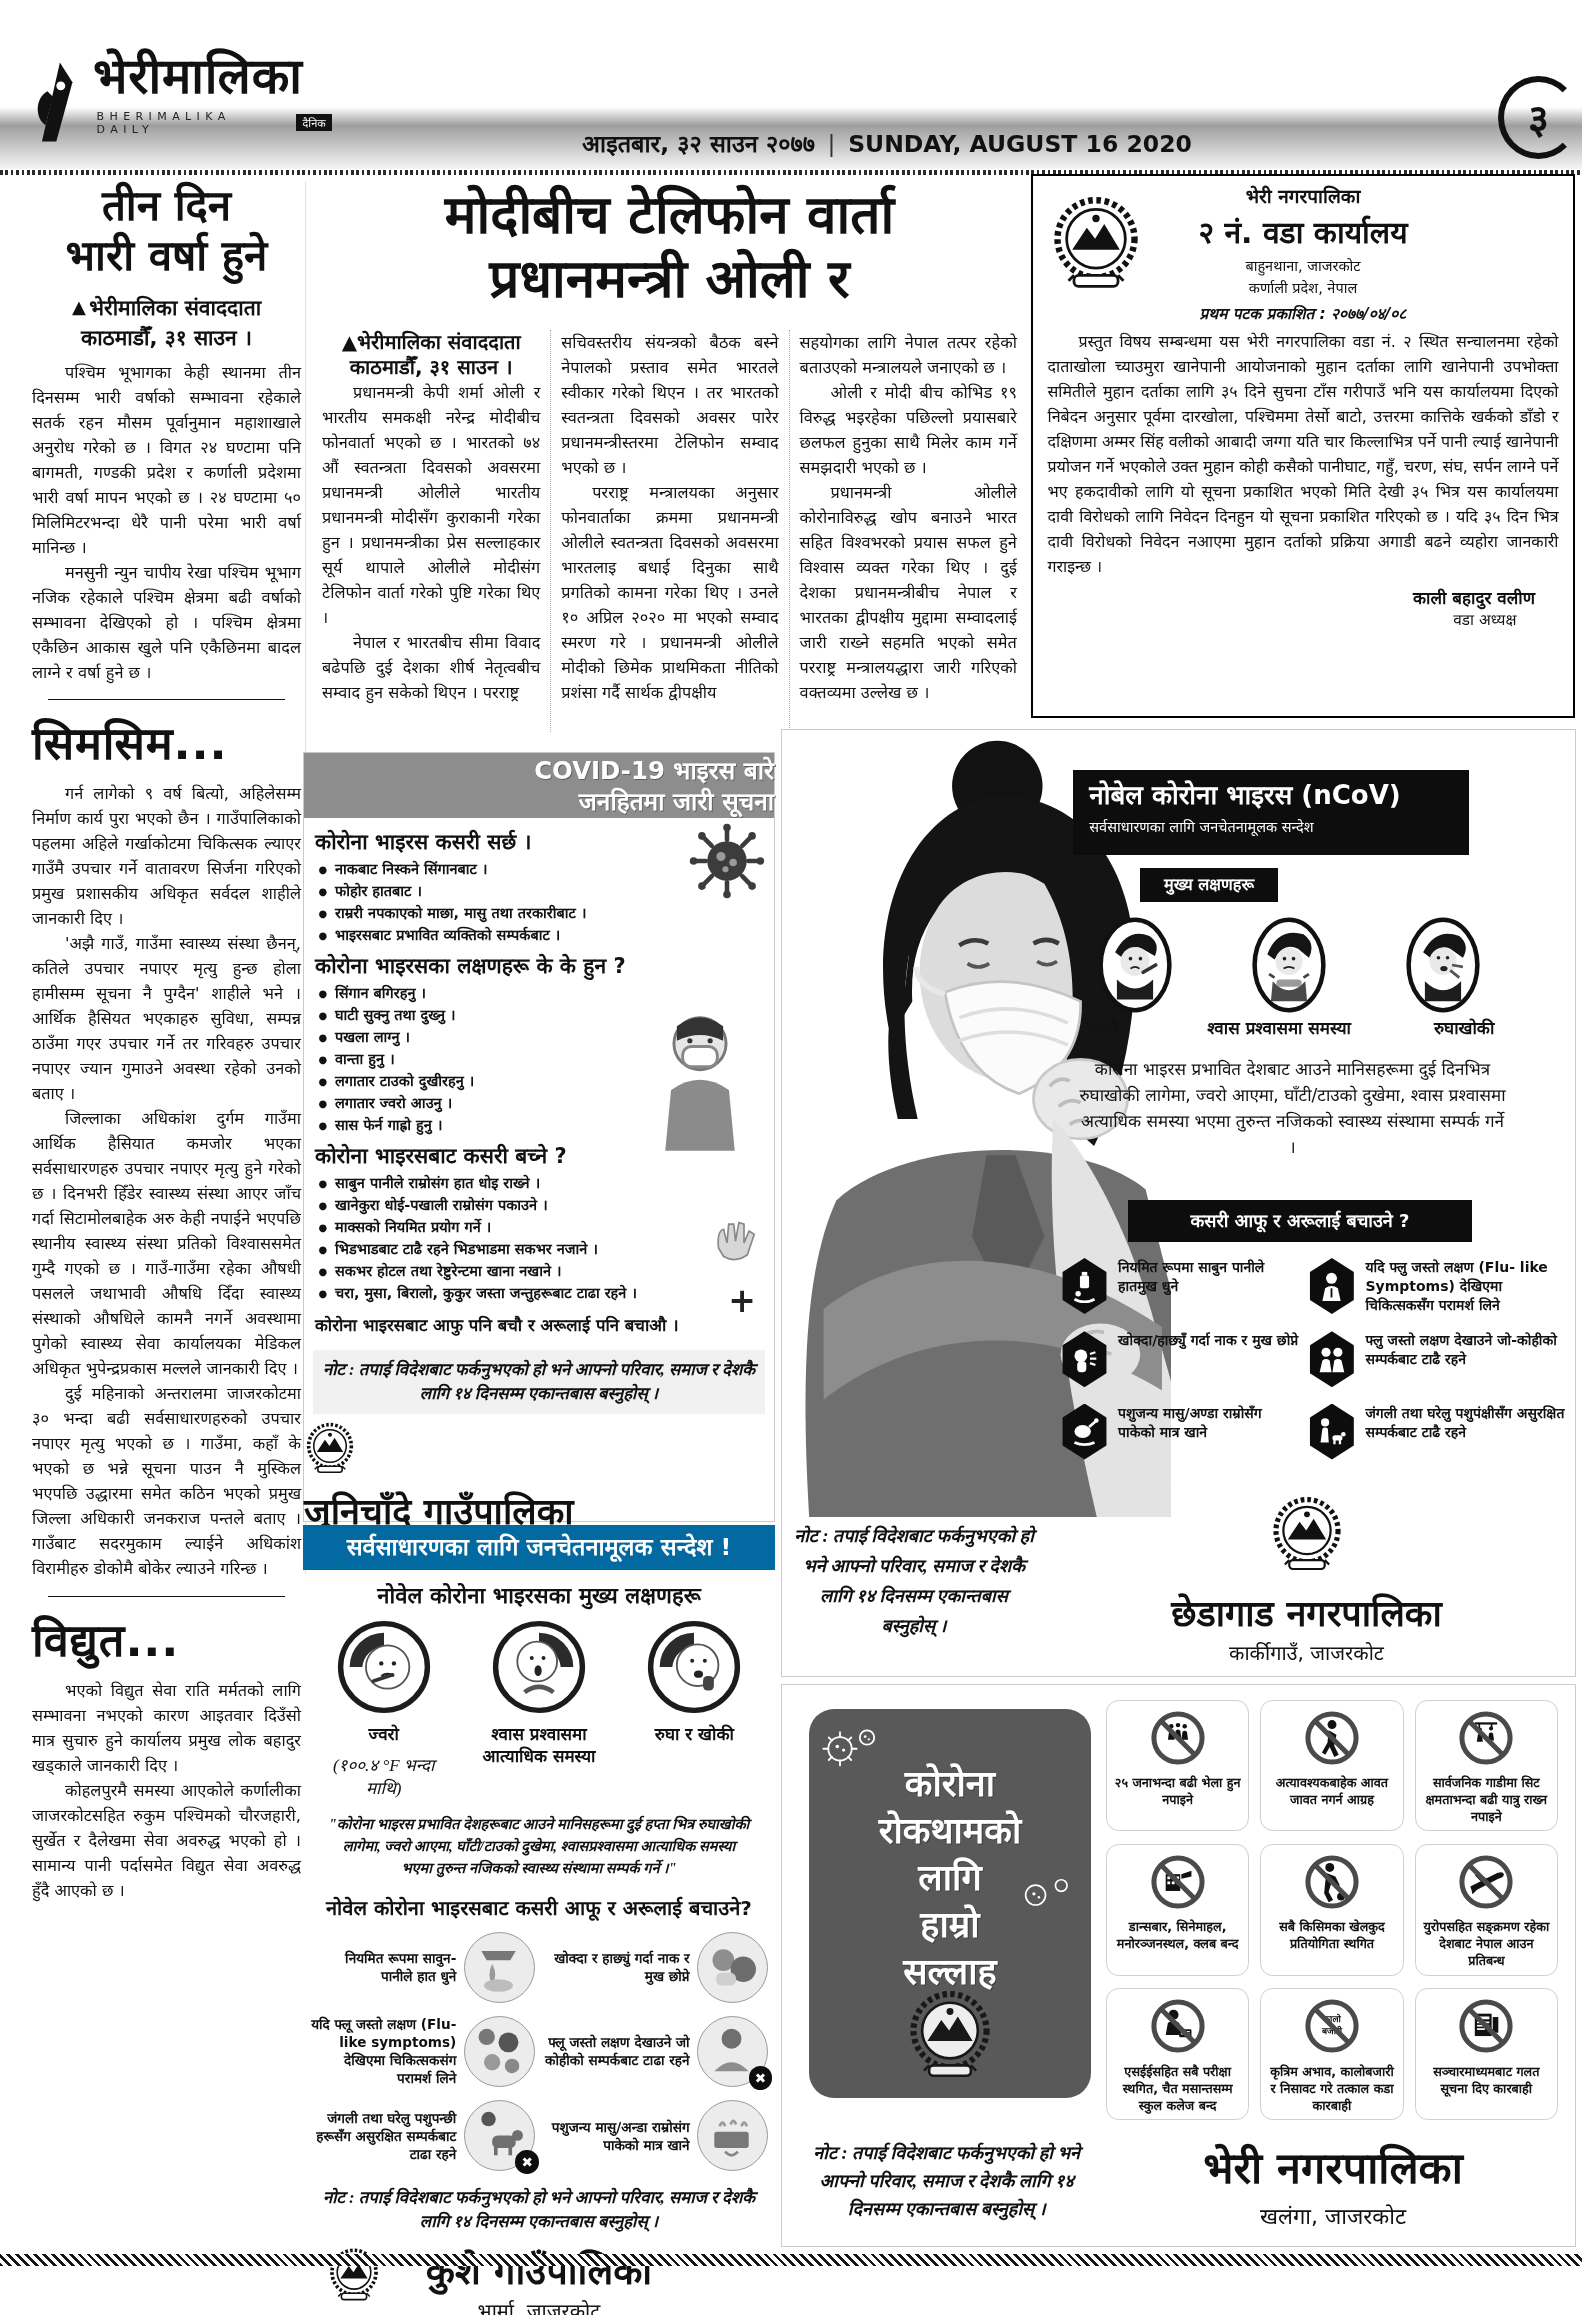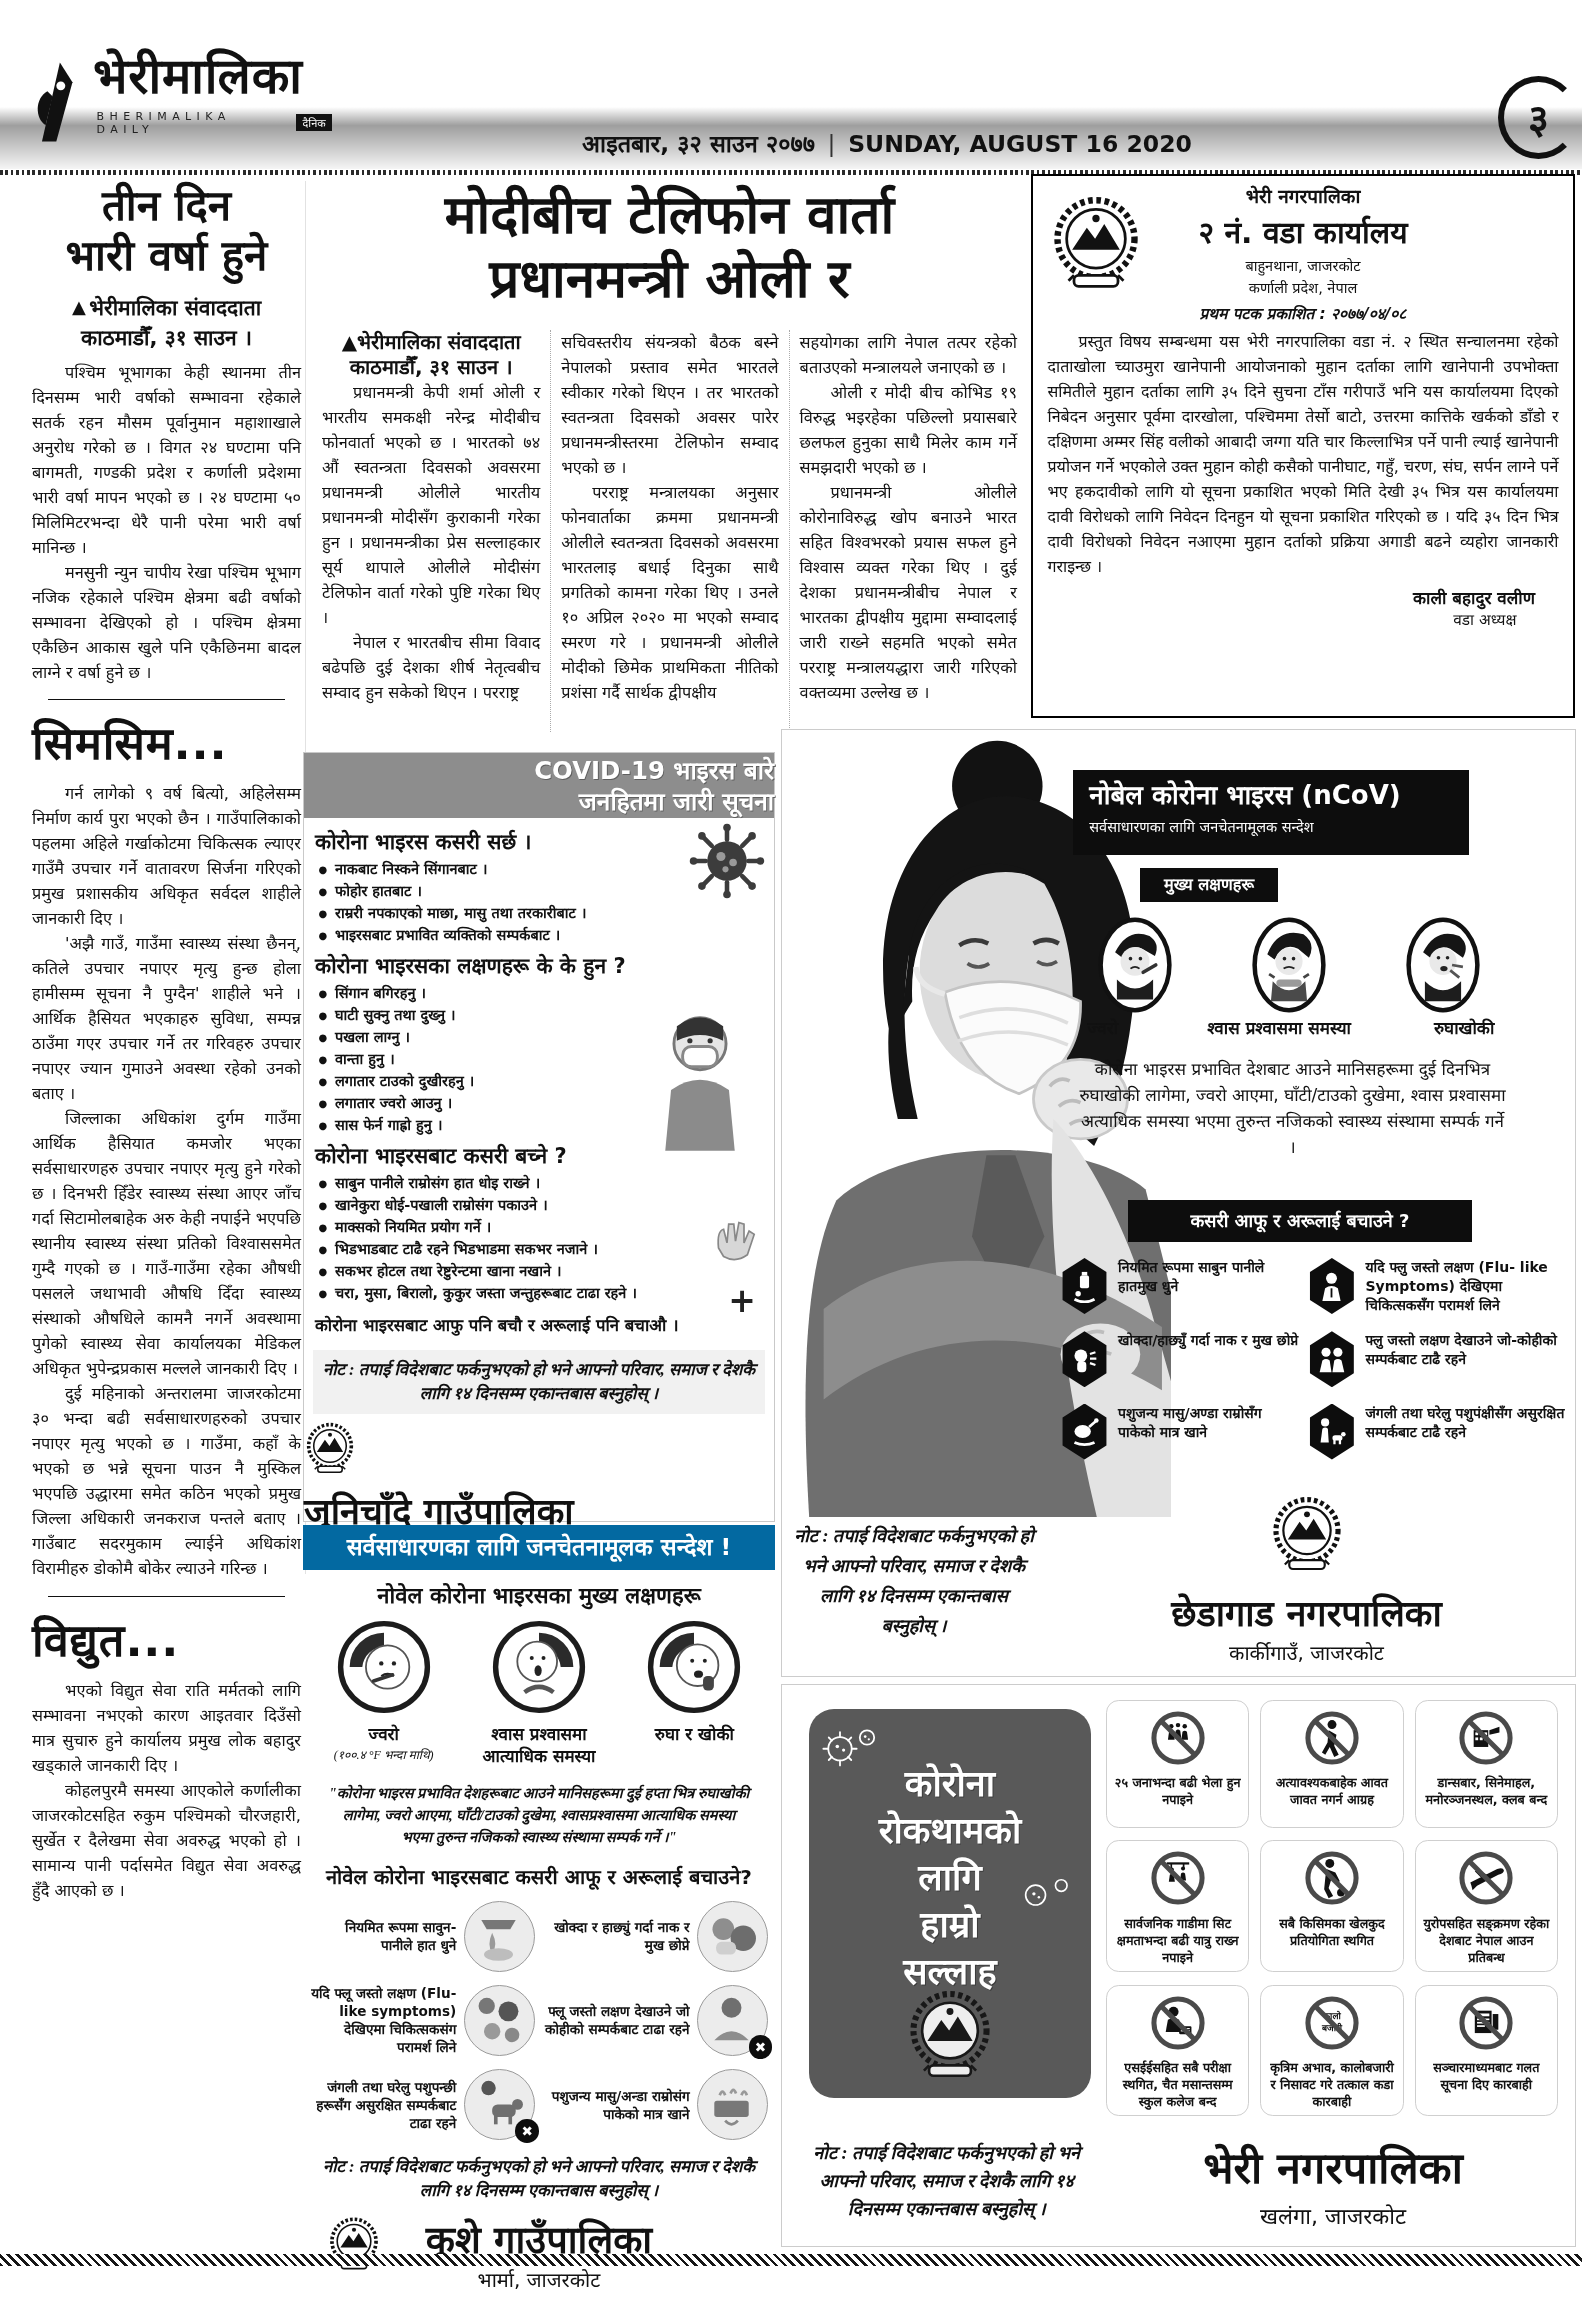--- a/index.html
+++ b/index.html
@@ -88,21 +88,21 @@
   .juni-addr{font-size:20px;margin-top:1.8px;}
 
   
   .aw-banner{position:absolute;left:303px;top:1525px;width:472px;height:45px;background:#0369a1;
     color:#fff;font-size:23.5px;font-weight:bold;text-align:center;line-height:45px;}
   .aw-panel{position:absolute;left:303px;top:1574px;width:472px;height:671px;background:#fff;}
   .aw-symhead{font-size:22px;font-weight:bold;text-align:center;margin:5.4px 0 11px;}
   .aw-circles{display:flex;justify-content:space-between;padding:0 12.7px;}
   .sym-c{width:136px;text-align:center;}
   .sym-label{font-weight:bold;font-size:17px;line-height:22px;margin-top:5.4px;}
-  .sym-sub{font-style:italic;font-size:12px;margin-top:1px;font-family:"Liberation Serif","DejaVu Serif",serif;}
+  .sym-sub{font-style:italic;font-size:17px;margin-top:8px;font-family:"Liberation Serif","DejaVu Serif",serif;}
   .aw-quote{font-style:italic;font-weight:bold;font-size:14.5px;line-height:22px;text-align:center;
     margin:14.5px 23.5px 0;font-family:"Liberation Serif","DejaVu Serif",serif;}
   .aw-prevhead{font-size:20px;font-weight:bold;text-align:center;margin:14.5px 0 11px;}
   .aw-tips{display:grid;grid-template-columns:1fr 1fr;gap:12.7px 9px;padding:0 7.2px;}
   .tip{display:flex;align-items:center;gap:7.2px;}
   .tip-text{flex:1;text-align:right;font-weight:bold;font-size:13.6px;line-height:18px;}
   .cimg{width:71px;height:71px;border-radius:50%;background:#ececec;border:1.8px solid #9a9a9a;
     position:relative;flex:0 0 auto;}
   .xbadge{position:absolute;right:-5.4px;bottom:-3.6px;width:23.5px;height:23.5px;border-radius:50%;
     background:#0d0d0d;color:#fff;font-size:13.6px;font-weight:bold;display:flex;align-items:center;justify-content:center;}
@@ -683,45 +683,45 @@
       <div class="card">
         <svg width="56" height="56" viewBox="0 0 100 100">
           <circle cx="50" cy="26" r="8" fill="#111"></circle>
             <path d="M44 36 L58 44 L54 64 L62 80 L54 84 L46 66 L38 80 L32 76 L42 58 Z" fill="#111"></path>
           <use href="#nosign"></use>
         </svg>
         <div class="card-text">अत्यावश्यकबाहेक आवत जावत नगर्न आग्रह</div>
       </div>
       <div class="card">
         <svg width="56" height="56" viewBox="0 0 100 100">
+          <use href="#fig-person" x="30" y="30" width="18" height="28"></use>
+            <use href="#fig-person" x="50" y="28" width="18" height="28"></use>
+          <line x1="30" y1="24" x2="70" y2="24" stroke="#111" stroke-width="4"></line>
+          <line x1="38" y1="24" x2="38" y2="34" stroke="#111" stroke-width="3"></line>
+            <line x1="60" y1="24" x2="60" y2="34" stroke="#111" stroke-width="3"></line>
+          <use href="#nosign"></use>
+        </svg>
+        <div class="card-text">सार्वजनिक गाडीमा सिट क्षमताभन्दा बढी यात्रु राख्न नपाइने</div>
+      </div>
+      <div class="card">
+        <svg width="56" height="56" viewBox="0 0 100 100">
           <rect x="28" y="36" width="26" height="30" fill="#111"></rect>
           <rect x="31" y="40" width="5" height="5" fill="#fff"></rect>
             <rect x="39" y="40" width="5" height="5" fill="#fff"></rect>
             <rect x="47" y="40" width="5" height="5" fill="#fff"></rect>
           <rect x="31" y="49" width="5" height="5" fill="#fff"></rect>
             <rect x="39" y="49" width="5" height="5" fill="#fff"></rect>
             <rect x="47" y="49" width="5" height="5" fill="#fff"></rect>
           <path d="M56 36 L74 30 L74 40 L56 44 Z" fill="#111"></path>
           <use href="#nosign"></use>
         </svg>
         <div class="card-text">डान्सबार, सिनेमाहल, मनोरञ्जनस्थल, क्लब बन्द</div>
       </div>
       <div class="card">
         <svg width="56" height="56" viewBox="0 0 100 100">
-          <use href="#fig-person" x="30" y="30" width="18" height="28"></use>
-            <use href="#fig-person" x="50" y="28" width="18" height="28"></use>
-          <line x1="30" y1="24" x2="70" y2="24" stroke="#111" stroke-width="4"></line>
-          <line x1="38" y1="24" x2="38" y2="34" stroke="#111" stroke-width="3"></line>
-            <line x1="60" y1="24" x2="60" y2="34" stroke="#111" stroke-width="3"></line>
-          <use href="#nosign"></use>
-        </svg>
-        <div class="card-text">सार्वजनिक गाडीमा सिट क्षमताभन्दा बढी यात्रु राख्न नपाइने</div>
-      </div>
-      <div class="card">
-        <svg width="56" height="56" viewBox="0 0 100 100">
           <circle cx="46" cy="24" r="8" fill="#111"></circle>
           <path d="M40 34 L56 40 L64 56 L58 60 L50 48 L44 68 L52 82 L44 86 L36 70 L38 50 Z" fill="#111"></path>
           <circle cx="66" cy="76" r="7" fill="#111"></circle>
           <use href="#nosign"></use>
         </svg>
         <div class="card-text">सबै किसिमका खेलकुद प्रतियोगिता स्थगित</div>
       </div>
       <div class="card">
         <svg width="56" height="56" viewBox="0 0 100 100">
           <path d="M22 58 L70 34 Q80 30 82 36 Q82 42 72 44 L34 64 L26 72 L24 64 Z" fill="#111"></path>

